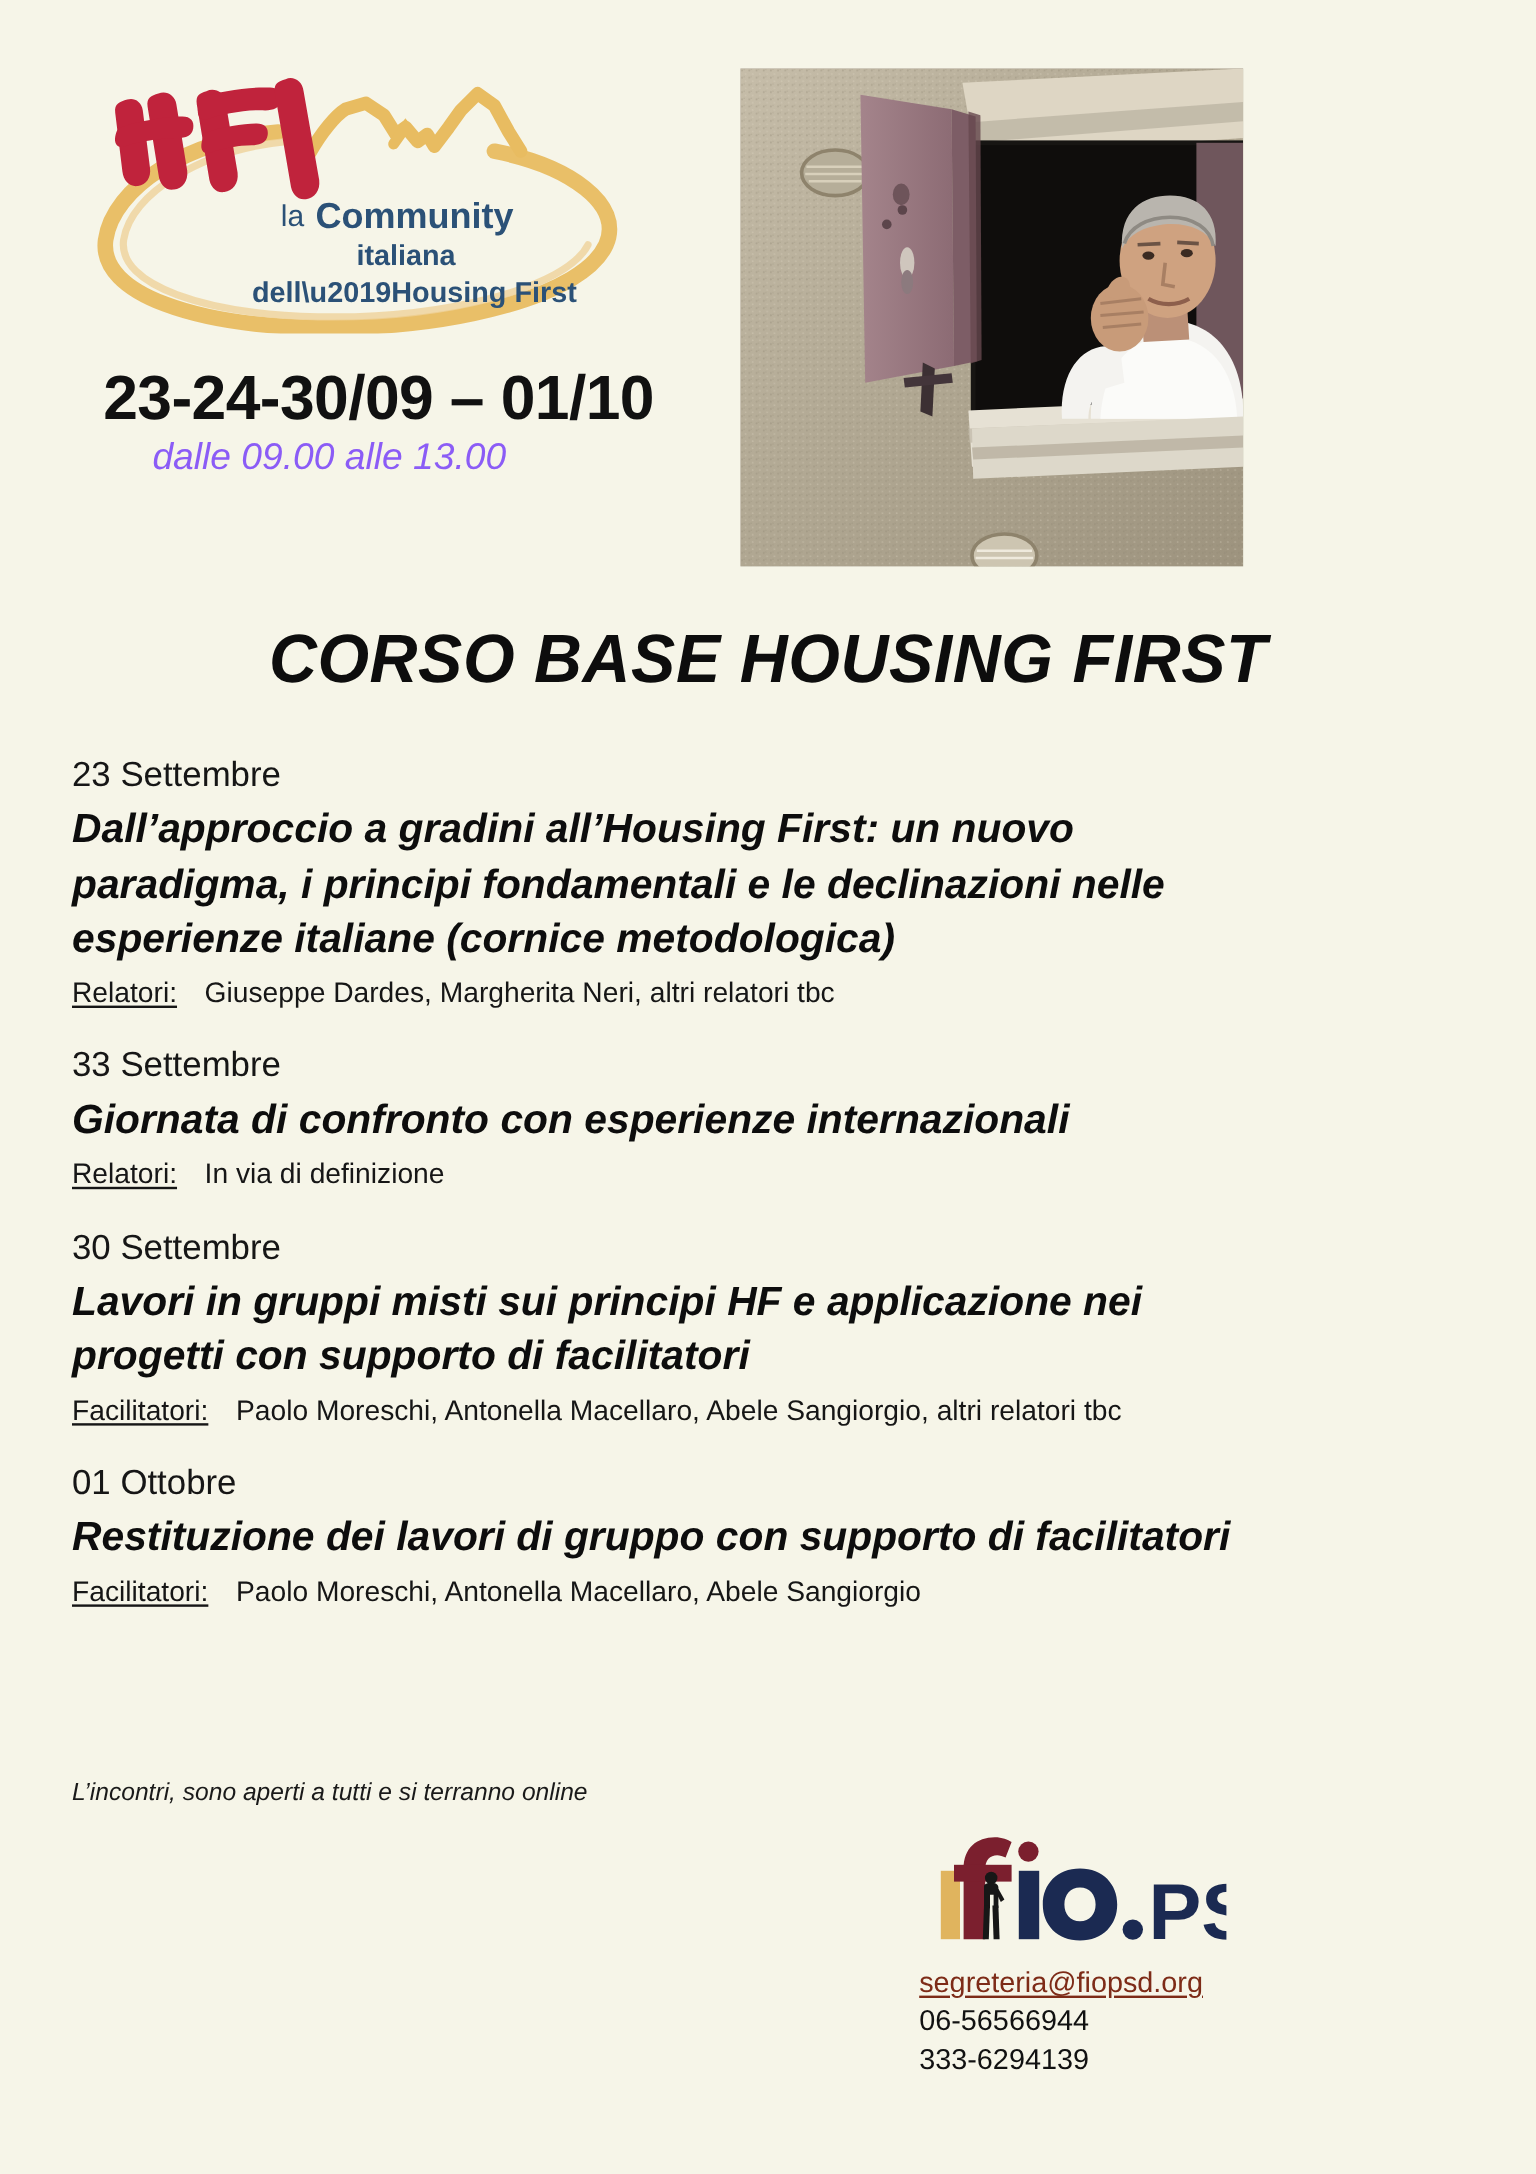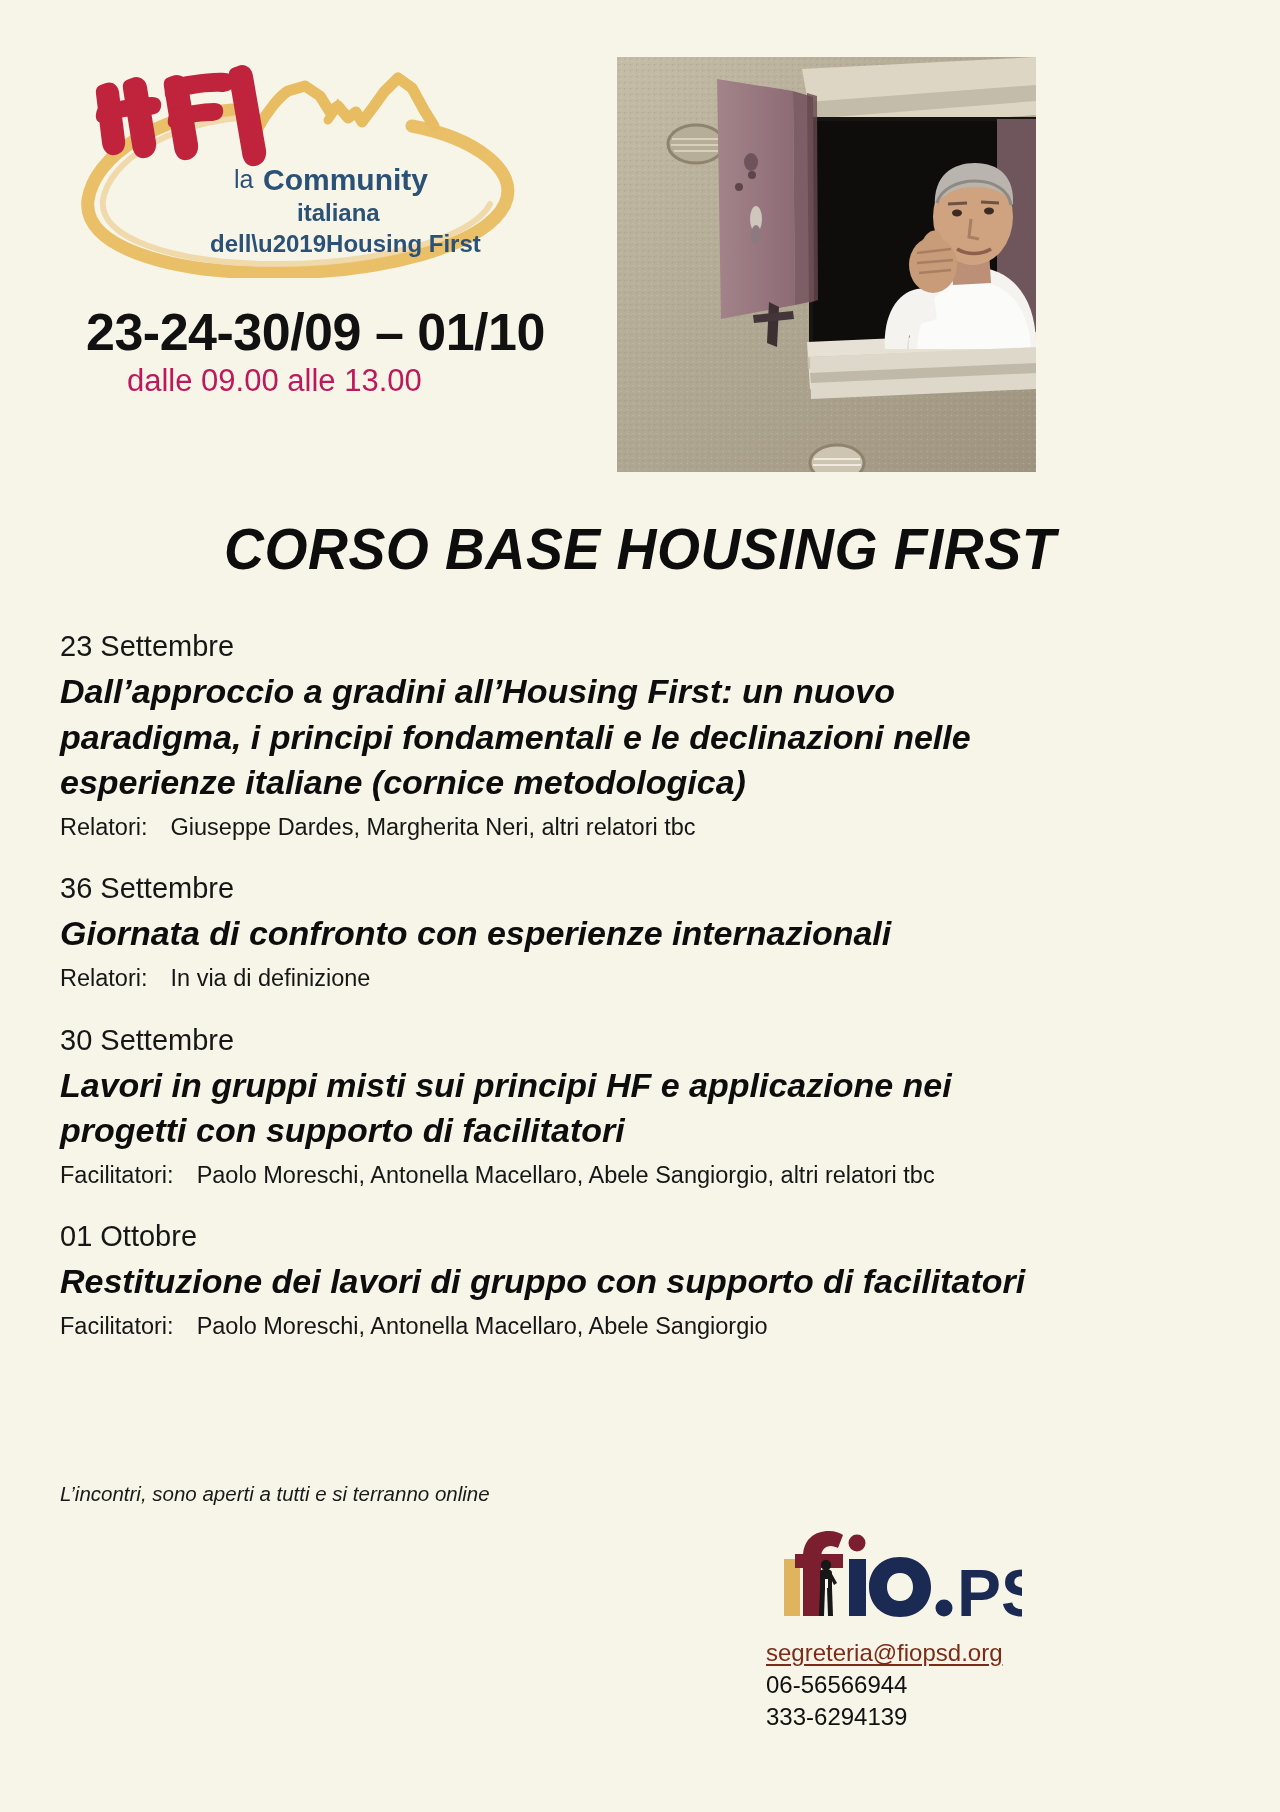--- a/index.html
+++ b/index.html
@@ -27,21 +27,21 @@
 
   
   .date-line{
     position:absolute;left:86px;top:302px;
     font-size:52px;font-weight:bold;letter-spacing:-.5px;
     font-family:"Liberation Sans","DejaVu Sans",sans-serif;
     color:#111;white-space:nowrap;text-align:right;
   }
   .time-line{
     position:absolute;left:127px;top:363px;
-    font-size:31px;font-weight:400;color:#be185d;white-space:nowrap;
+    font-size:31px;font-weight:400;color:#8b5cf6;white-space:nowrap;font-style:italic;
   }
 
   
   .main-title{
     position:absolute;left:0;top:516px;width:1280px;
     text-align:center;
     font-size:57px;font-weight:bold;font-style:italic;
     letter-spacing:0.5px;
     color:#0d0d0d;
     font-family:"Liberation Sans","DejaVu Sans",sans-serif;
@@ -55,21 +55,21 @@
     font-size:29px;font-weight:400;color:#161616;
     margin-bottom:4px;line-height:1.28;
   }
   .blk-title{
     font-size:34px;font-weight:bold;font-style:italic;color:#0d0d0d;
     line-height:1.34;margin-bottom:6px;max-width:1000px;
   }
   .blk-people{
     font-size:23.5px;color:#161616;line-height:1.3;
   }
-  .role{text-underline-offset:3px;}
+  .role{text-decoration:underline;text-underline-offset:3px;}
   .people-names{margin-left:23px;}
 
   
   .note{
     position:absolute;left:60px;top:1482px;
     font-size:20.5px;color:#1a1a1a;white-space:nowrap;font-style:italic;
   }
 
   
   .fiopsd{position:absolute;left:757px;top:1527px;width:265px;height:95px;}
@@ -217,21 +217,21 @@
 
     <div class="block">
       <div class="blk-date">23 Settembre</div>
       <div class="blk-title">Dall’approccio a gradini all’Housing First: un nuovo paradigma, i principi fondamentali e le declinazioni nelle esperienze italiane (cornice metodologica)</div>
       <div class="blk-people">
         <span class="role">Relatori:</span><span class="people-names">Giuseppe Dardes, Margherita Neri, altri relatori tbc</span>
       </div>
     </div>
 
     <div class="block">
-      <div class="blk-date">36 Settembre</div>
+      <div class="blk-date">33 Settembre</div>
       <div class="blk-title">Giornata di confronto con esperienze internazionali</div>
       <div class="blk-people">
         <span class="role">Relatori:</span><span class="people-names">In via di definizione</span>
       </div>
     </div>
 
     <div class="block">
       <div class="blk-date">30 Settembre</div>
       <div class="blk-title">Lavori in gruppi misti sui principi HF e applicazione nei progetti con supporto di facilitatori</div>
       <div class="blk-people">

